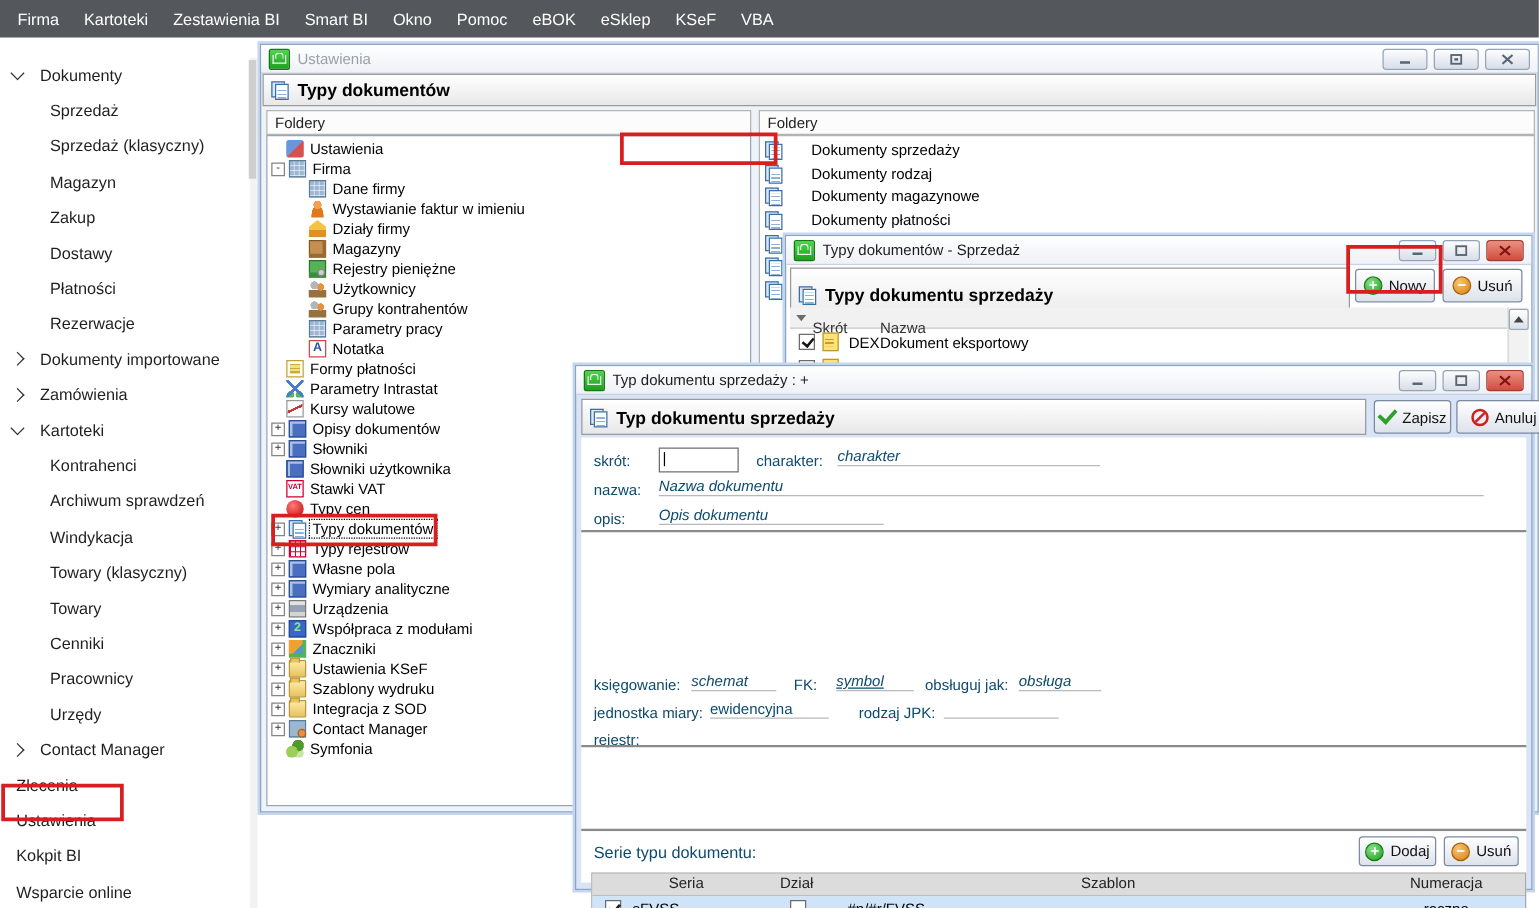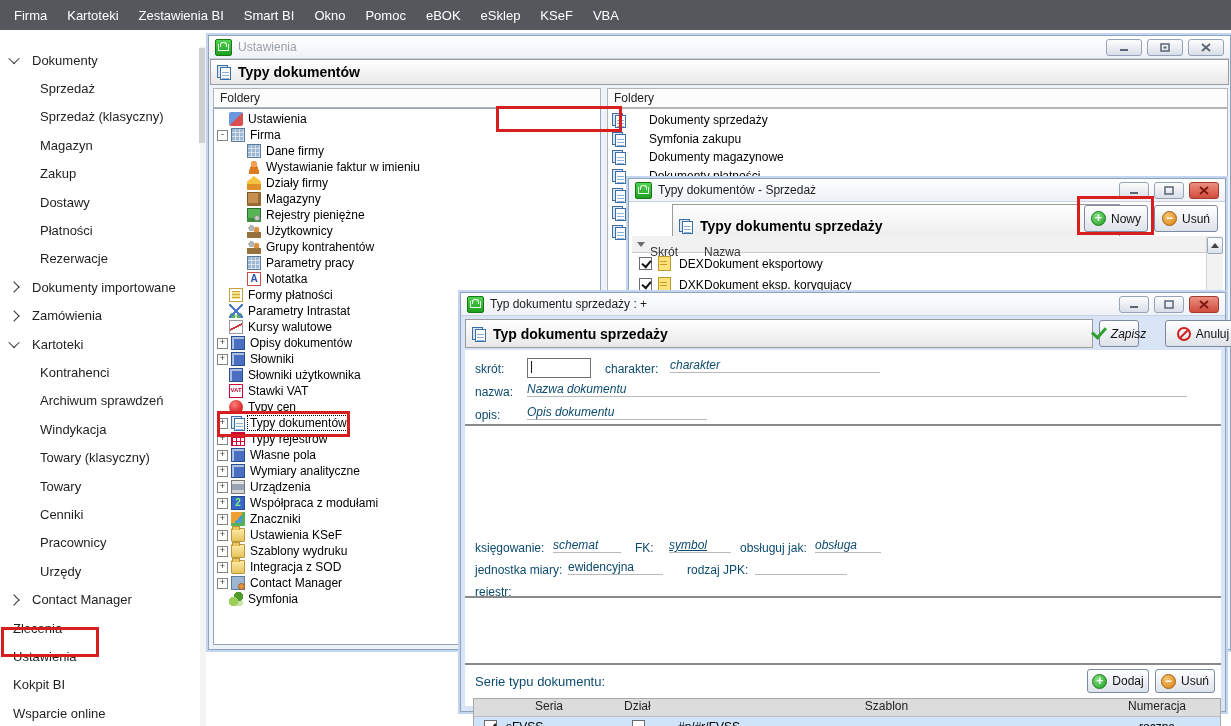--- a/index.html
+++ b/index.html
@@ -398,21 +398,21 @@
       </div>
   </div>
   <div class="panelbody" style="position:absolute;left:398px;top:72px;width:621px;height:537px;padding-top:2px;border-color:#b4b4b4;">
     <div id="folder-items">
         <div class="fl-item">
           <span class="ico ic-doc2"></span>
           <span class="fl-label">Dokumenty sprzedaży</span>
         </div>
         <div class="fl-item">
           <span class="ico ic-doc2"></span>
-          <span class="fl-label">Symfonia zakupu</span>
+          <span class="fl-label">Dokumenty rodzaj</span>
         </div>
         <div class="fl-item">
           <span class="ico ic-doc2"></span>
           <span class="fl-label">Dokumenty magazynowe</span>
         </div>
         <div class="fl-item">
           <span class="ico ic-doc2"></span>
           <span class="fl-label">Dokumenty płatności</span>
         </div>
         <div class="fl-item">
@@ -424,21 +424,21 @@
           <span class="fl-label">Zamówienia własne</span>
         </div>
         <div class="fl-item">
           <span class="ico ic-doc2"></span>
           <span class="fl-label">Zlecenia</span>
         </div>
       </div>
   </div>
 </div>
 
-<div class="win" style="left:628px;top:178px;width:598px;height:134px;z-index:4;background:#fff;">
+<div class="win" style="left:628px;top:188px;width:598px;height:134px;z-index:4;background:#fff;">
   <div class="titlebar">
     <span class="appicon"></span>
     <span class="title-text">Typy dokumentów - Sprzedaż</span>
     <span class="winbtns">
       <span class="wbtn" style="width:28px;">
           <svg width="10" height="9">
             <rect x="1" y="6" width="8" height="2" fill="#5a6573"></rect>
           </svg>
         </span>
       <span class="wbtn" style="width:28px;">
@@ -447,21 +447,21 @@
           </svg>
         </span>
       <span class="wbtn close-red" style="width:28px;">
           <svg width="10" height="9">
             <path d="M1 1 L9 8 M9 1 L1 8" stroke="#7e1510" stroke-width="1.8"></path>
           </svg>
         </span>
     </span>
   </div>
   <div style="position:absolute;left:3px;top:25px;width:592px;height:30px;">
-    <div class="dochdr" style="position:absolute;left:0;top:0;width:448px;height:44px;margin-left:40px;">
+    <div class="dochdr" style="position:absolute;left:0;top:0;width:448px;height:44px;">
       <span class="ico ic-doc2"></span>
       <span>Typy dokumentu sprzedaży</span>
     </div>
     <button class="btn" style="position:absolute;left:452px;top:1px;width:64px;height:27px;">
       <span class="ci plus">+</span>
       <span>Nowy</span>
     </button>
     <button class="btn" style="position:absolute;left:522px;top:1px;width:64px;height:27px;">
       <span class="ci minus">−</span>
       <span>Usuń</span>
@@ -518,21 +518,21 @@
             <path d="M1 1 L9 8 M9 1 L1 8" stroke="#7e1510" stroke-width="1.8"></path>
           </svg>
         </span>
     </span>
   </div>
   <div style="position:absolute;left:4px;top:26px;width:756px;height:30px;">
     <div class="dochdr" style="position:absolute;left:0;top:0;width:628px;height:29px;">
       <span class="ico ic-doc2"></span>
       <span>Typ dokumentu sprzedaży</span>
     </div>
-    <button class="btn" style="position:absolute;left:634px;top:1px;width:40px;height:27px;font-style:italic;">
+    <button class="btn" style="position:absolute;left:634px;top:1px;width:62px;height:27px;">
       <span class="ck"></span>
       <span>Zapisz</span>
     </button>
     <button class="btn" style="position:absolute;left:700px;top:1px;width:76px;height:27px;">
       <span class="noentry"></span>
       <span>Anuluj</span>
     </button>
   </div>
 
   <div style="position:absolute;left:4px;top:57px;width:756px;height:356px;background:#fff;font-size:12px;">

